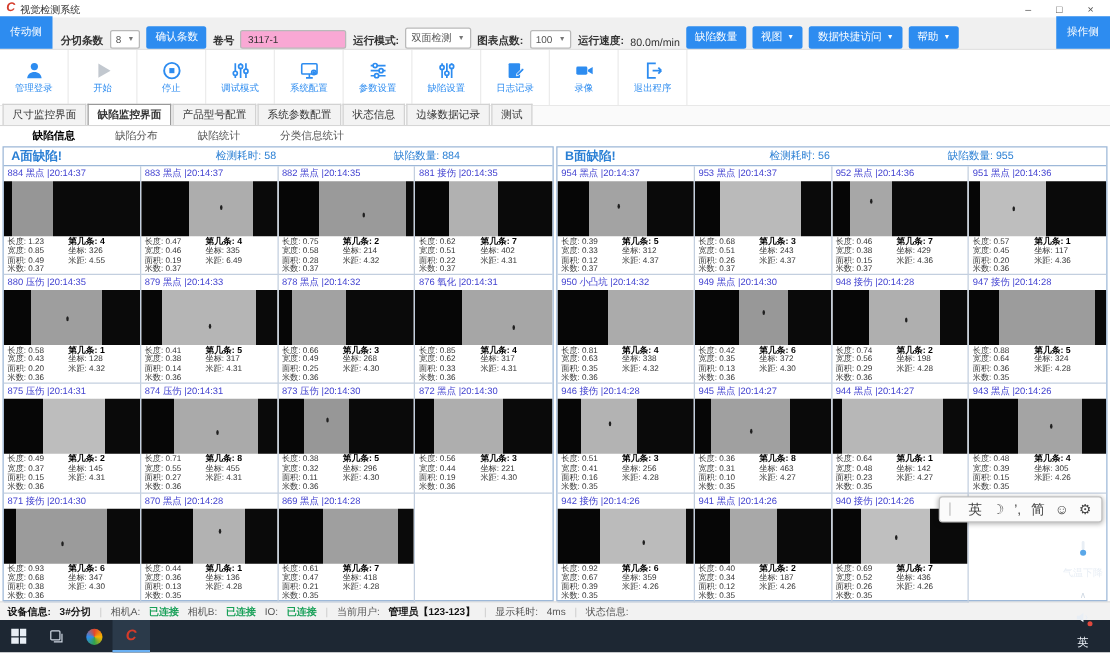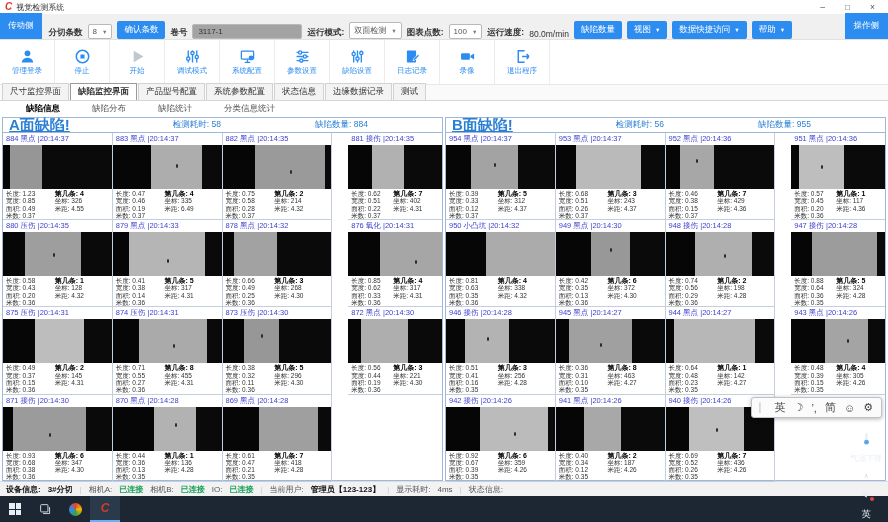--- a/index.html
+++ b/index.html
@@ -14,21 +14,21 @@
   .wincontrols span{cursor:default;}
 
   
   .toolbar1{height:26px;background:#f0f0f0;border-bottom:1px solid #e2e2e2;display:flex;align-items:flex-end;gap:5px;padding-right:0;}
   .btn{background:#2d8cf0;color:#fff;border-radius:2px;padding:3px 7px;font-size:8.5px;white-space:nowrap;}
   .side-left{border-radius:0;height:26px;display:flex;align-items:center;padding:0 8px;margin-right:2px;}
   .side-right{border-radius:0;height:26px;display:flex;align-items:center;padding:0 9px;margin-left:auto;}
   .tlabel{font-size:8.5px;color:#333;font-weight:bold;white-space:nowrap;}
   .dd{background:#fff;border:1px solid #b9b9b9;border-radius:2px;font-size:8px;color:#555;padding:2px 4px;display:flex;align-items:center;gap:5px;white-space:nowrap;}
   .dd .caret{font-size:5.5px;color:#777;}
-  .tinput{background:#a3a3a3;border:1px solid #b9b9b9;border-radius:2px;font-size:8px;color:#333;padding:2px 5px;width:110px;}
+  .tinput{background:#f9a8d4;border:1px solid #b9b9b9;border-radius:2px;font-size:8px;color:#333;padding:2px 5px;width:85px;}
   .menu-btn{display:flex;align-items:center;gap:4px;}
   .menu-btn .caret{font-size:5.5px;}
 
   
   .toolbar2{height:45px;background:#fff;border-bottom:1px solid #e8e8e8;display:flex;align-items:stretch;}
   .action{width:55px;display:flex;flex-direction:column;align-items:center;justify-content:center;gap:1px;border-right:1px solid #ececec;cursor:pointer;}
   .action svg{width:17px;height:17px;}
   .albl{font-size:7.5px;color:#2d8cf0;white-space:nowrap;}
 
   
@@ -38,26 +38,26 @@
 
   
   .subtabs{height:16px;background:#fff;display:flex;align-items:center;padding-left:12px;gap:4px;}
   .stab{font-size:8.5px;color:#555;padding:1px 14px;cursor:pointer;}
   .stab.active{color:#000;font-weight:bold;}
 
   
   .content{height:364px;display:flex;padding:0 2px;gap:2px;background:#fff;}
   .panel{flex:1;border:1px solid #9db8d8;display:flex;flex-direction:column;min-width:0;}
   .phead{height:15px;display:flex;align-items:center;border-bottom:1px solid #9db8d8;padding:0 6px;}
-  .ptitle{color:#2a7fd4;font-weight:bold;font-size:15px;flex:1.15;white-space:nowrap;text-decoration:underline;}
+  .ptitle{color:#2a7fd4;font-weight:bold;font-size:10px;flex:1.15;white-space:nowrap;}
   .ptime{color:#2a7fd4;font-size:8.5px;flex:1;white-space:nowrap;}
   .pcount{color:#2a7fd4;font-size:8.5px;flex:.85;white-space:nowrap;}
   .pgrid{flex:1;display:grid;grid-template-columns:repeat(4,1fr);grid-template-rows:repeat(4,1fr);}
   .cell{border-right:1px solid #c3cfdf;border-bottom:1px solid #c3cfdf;display:flex;flex-direction:column;overflow:hidden;cursor:pointer;}
-  .cell:nth-child(4n){border-right:none;margin-left:16px;}
+  .cell:nth-child(4n){border-right:none;}
   .chead{height:12px;line-height:12px;font-size:7.5px;color:#4040d0;padding:0 3px;white-space:nowrap;overflow:hidden;}
   .cimg{height:44px;position:relative;background:#050505;}
   .speck{position:absolute;width:2px;height:4px;background:#202020;border-radius:50%;}
   .cinfo{flex:1;display:flex;font-size:6.5px;color:#333;line-height:7.3px;padding:1px 2px 0 3px;}
   .cleft{width:45%;}
   .cright{width:55%;padding-left:2px;}
   .stripline{font-weight:bold;font-size:7px;color:#000;}
 
   
   .statusbar{height:15px;background:#f2f2f2;border-top:1px solid #ddd;display:flex;align-items:center;font-size:8px;color:#555;padding:0 6px;gap:7px;white-space:nowrap;}
@@ -139,30 +139,30 @@
 <div class="toolbar2">
     <div class="action">
       <span style="width: 17px; height: 17px;"><svg viewBox="0 0 20 20">
           <circle cx="10" cy="6.2" r="3.4" fill="#2d8cf0"></circle>
           <path d="M3.2 17.2c.4-3.7 3.2-5.8 6.8-5.8s6.4 2.1 6.8 5.8z" fill="#2d8cf0"></path>
         </svg></span>
       <span class="albl">管理登录</span>
     </div>
     <div class="action">
       <span style="width: 17px; height: 17px;"><svg viewBox="0 0 20 20">
+          <path d="M5.5 3.2l11.5 6.8-11.5 6.8z" fill="#c2c8cf"></path>
+        </svg></span>
+      <span class="albl">开始</span>
+    </div>
+    <div class="action">
+      <span style="width: 17px; height: 17px;"><svg viewBox="0 0 20 20">
           <circle cx="10" cy="10" r="7.3" fill="none" stroke="#2d8cf0" stroke-width="1.8"></circle>
           <rect x="7.6" y="7.6" width="4.8" height="4.8" fill="#2d8cf0"></rect>
         </svg></span>
       <span class="albl">停止</span>
-    </div>
-    <div class="action">
-      <span style="width: 17px; height: 17px;"><svg viewBox="0 0 20 20">
-          <path d="M5.5 3.2l11.5 6.8-11.5 6.8z" fill="#c2c8cf"></path>
-        </svg></span>
-      <span class="albl">开始</span>
     </div>
     <div class="action">
       <span style="width: 17px; height: 17px;"><svg viewBox="0 0 20 20" stroke="#2d8cf0" stroke-width="1.6">
           <path d="M5 3v14M10 3v14M15 3v14" fill="none"></path>
           <circle cx="5" cy="12.5" r="1.9" fill="#fff"></circle>
           <circle cx="10" cy="6" r="1.9" fill="#fff"></circle>
           <circle cx="15" cy="10.5" r="1.9" fill="#fff"></circle>
         </svg></span>
       <span class="albl">调试模式</span>
     </div>

